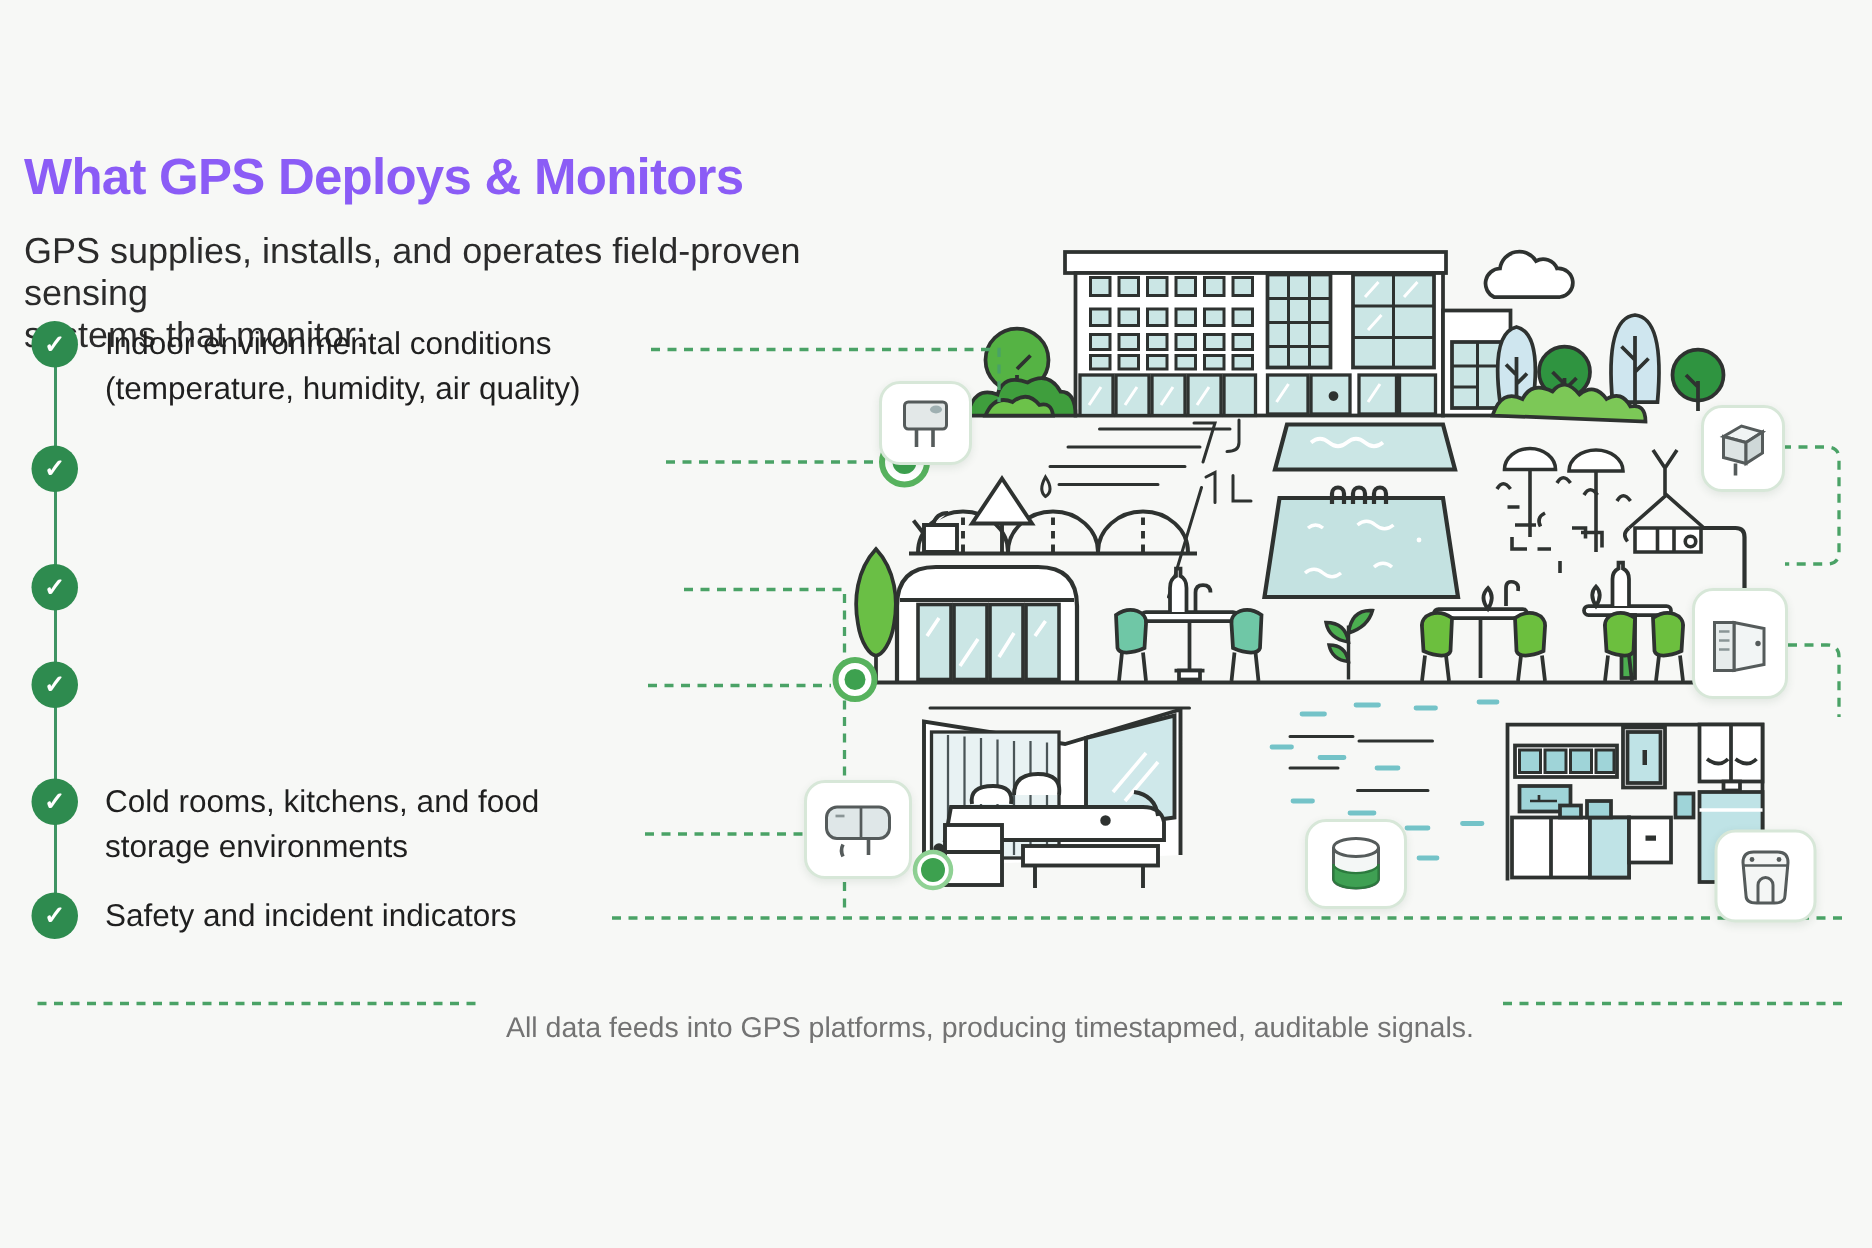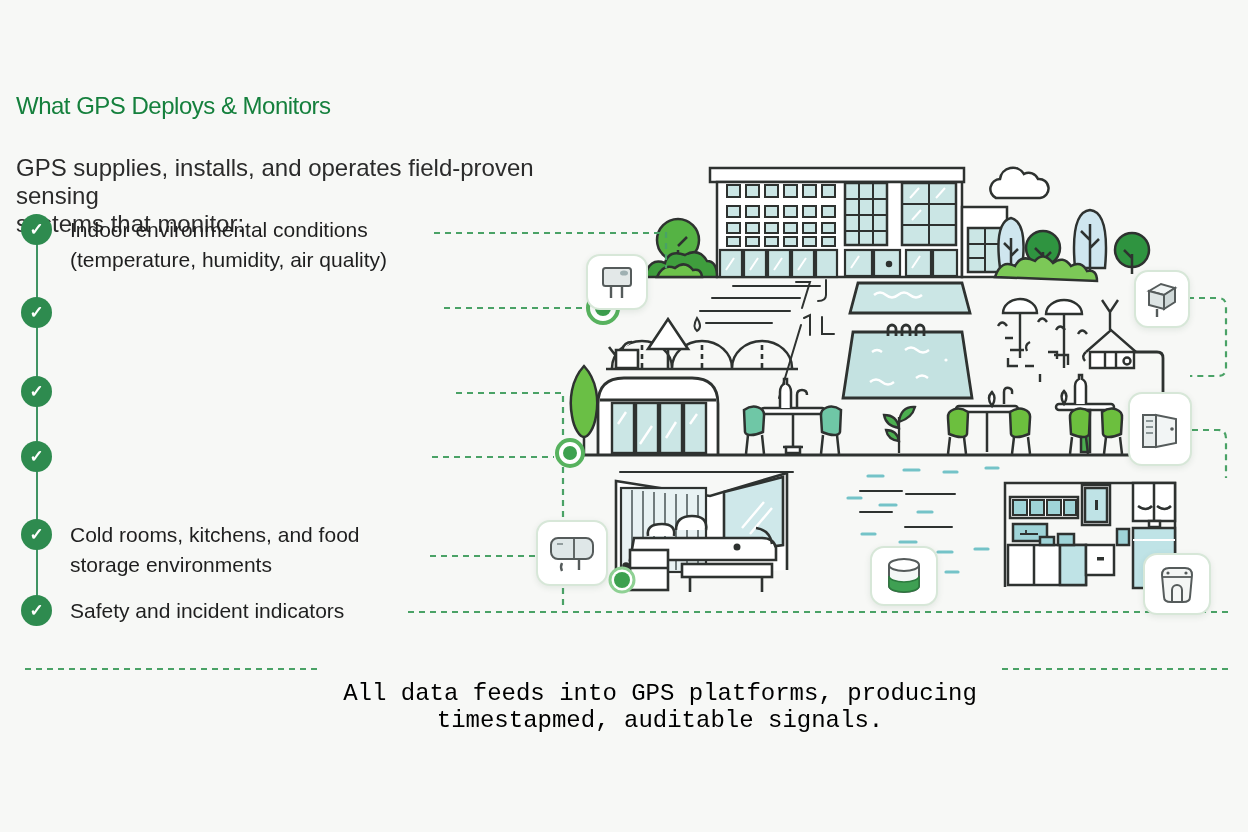--- a/index.html
+++ b/index.html
@@ -4,22 +4,22 @@
 <style>
   html,body{margin:0;padding:0;}
   body{
     width:1248px;height:832px;position:relative;overflow:hidden;
     background:#f7f8f6;
     font-family:"Liberation Sans", sans-serif;
     color:#282828;
   }
   .title{
     position:absolute;left:16px;top:76px;
-    font-size:24px;font-weight:400;letter-spacing:-0.5px;
-    color:#15803d;
+    font-size:34px;font-weight:700;letter-spacing:-0.5px;
+    color:#8b5cf6;
   }
   .subtitle{
     position:absolute;left:16px;top:130px;width:580px;
     font-size:24px;line-height:28px;color:#2b2b2b;white-space:pre-line;
   }
   .v-line{
     position:absolute;left:36px;top:231px;width:2px;height:379px;
     background:#3f9463;
   }
   .check-row{position:absolute;left:21px;display:flex;gap:18px;align-items:flex-start;}
@@ -28,21 +28,21 @@
     background:#2e8b4f;color:#ffffff;
     display:flex;align-items:center;justify-content:center;
     font-size:17px;font-weight:700;flex:0 0 auto;
   }
   .item-label{
     font-size:21px;line-height:30px;color:#1f1f1f;
     white-space:pre-line;padding-top:1px;max-width:400px;
   }
   .footer-note{
     position:absolute;left:320px;top:656px;width:680px;text-align:center;
-    font-size:24px;color:#000000;font-family:Liberation Mono, monospace;
+    font-size:19px;color:#737373;
   }
   .scene{position:absolute;left:0;top:0;width:1248px;height:832px;}
   .sensor-card{
     position:absolute;background:#ffffff;border:2px solid #d7e7d8;border-radius:14px;
     box-shadow:0 2px 6px rgba(40,80,50,0.10);
     display:flex;align-items:center;justify-content:center;
   }
 </style>
 </head>
 <body>

